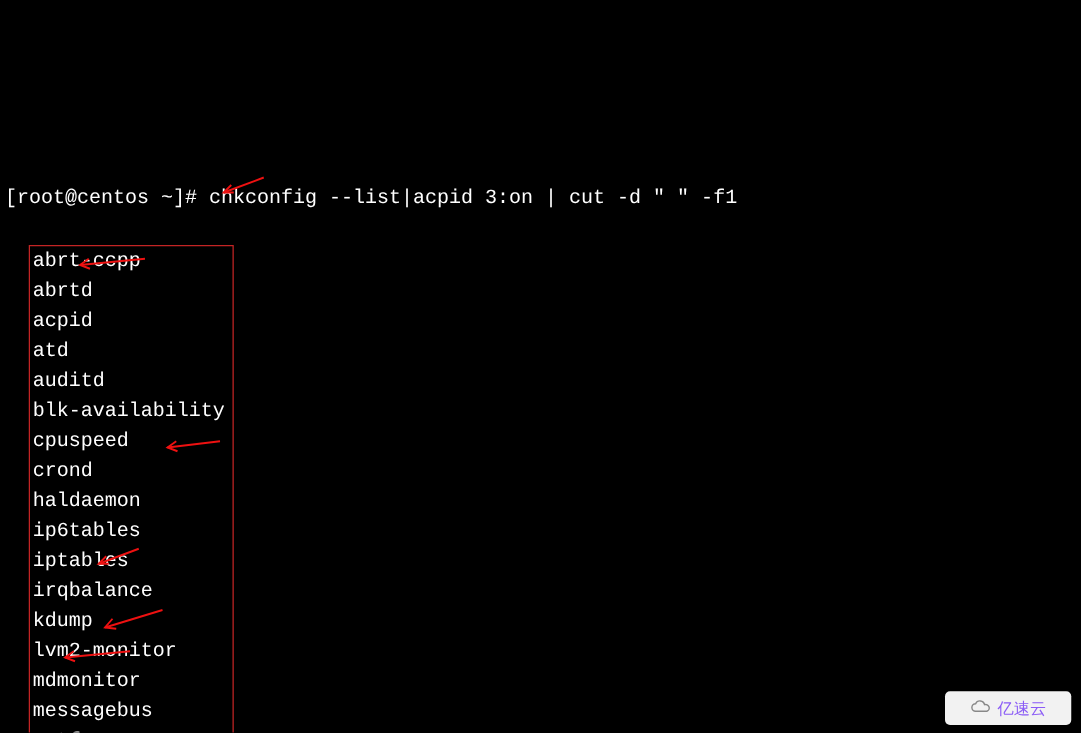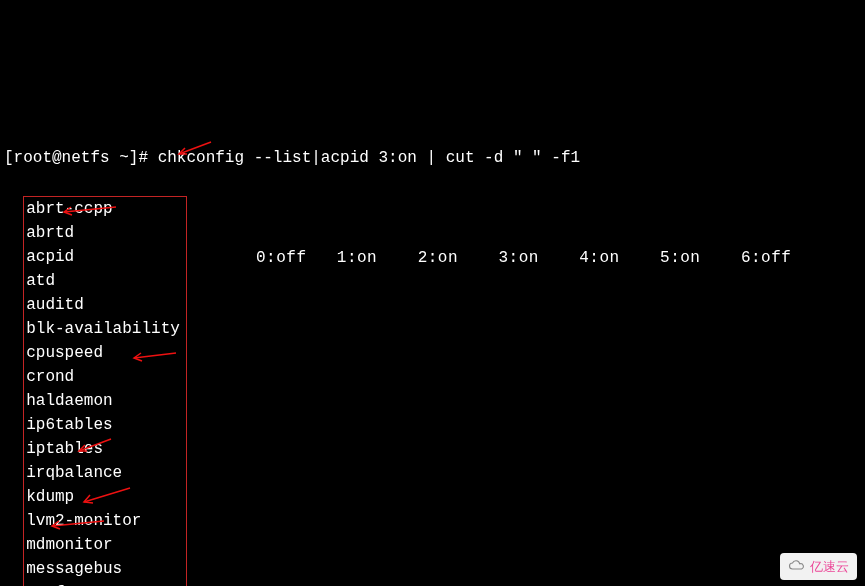--- a/index.html
+++ b/index.html
@@ -35,46 +35,45 @@
     }
     .arrow {
       position: absolute;
       pointer-events: none;
     }
     .watermark {
       position: absolute;
       bottom: 6px;
       right: 8px;
       background: rgba(255,255,255,0.95);
-      color: #ec4899;
+      color: #8b5cf6;
       font-family: sans-serif;
       font-size: 13px;
-      padding: 4px 8px;
+      padding: 4px 20px;
       border-radius: 4px;
       display: flex;
       align-items: center;
       gap: 4px;
     }
     .watermark-icon {
       width: 18px;
       height: 18px;
       display: inline-flex;
       align-items: center;
       justify-content: center;
     }
   </style>
 </head>
 <body>
 
 
 
 <div class="terminal">
-  <span class="prompt-line"><span>[root@netfs ~]# </span><span>chkconfig --list|acpid 3:on | cut -d " " -f1</span></span>
+  <span class="prompt-line"><span>[root@centos ~]# </span><span>chkconfig --list|acpid 3:on | cut -d " " -f1</span></span>
   <div class="service-list"><span class="service">abrt-ccpp</span><span class="service">abrtd</span><span class="service">acpid</span><span class="service">atd</span><span class="service">auditd</span><span class="service">blk-availability</span><span class="service">cpuspeed</span><span class="service">crond</span><span class="service">haldaemon</span><span class="service">ip6tables</span><span class="service">iptables</span><span class="service">irqbalance</span><span class="service">kdump</span><span class="service">lvm2-monitor</span><span class="service">mdmonitor</span><span class="service">messagebus</span><span class="service">netfs</span></div>
-  <span class="runlevel-line">0:off   1:on    2:on    3:on    4:on    5:on    6:off</span>
 </div>
 
 <svg class="arrow" style="top:140px;left:175px" width="40" height="20">
     <line x1="36" y1="2" x2="4" y2="14" stroke="#e11" stroke-width="1.5"></line>
     <polyline points="4,14 10,8 4,14 12,14" stroke="#e11" stroke-width="1.5" fill="none"></polyline>
   </svg>
 <svg class="arrow" style="top:203px;left:60px" width="60" height="14">
     <line x1="56" y1="4" x2="4" y2="9" stroke="#e11" stroke-width="1.5"></line>
     <polyline points="4,9 11,4 4,9 12,12" stroke="#e11" stroke-width="1.5" fill="none"></polyline>
   </svg>

